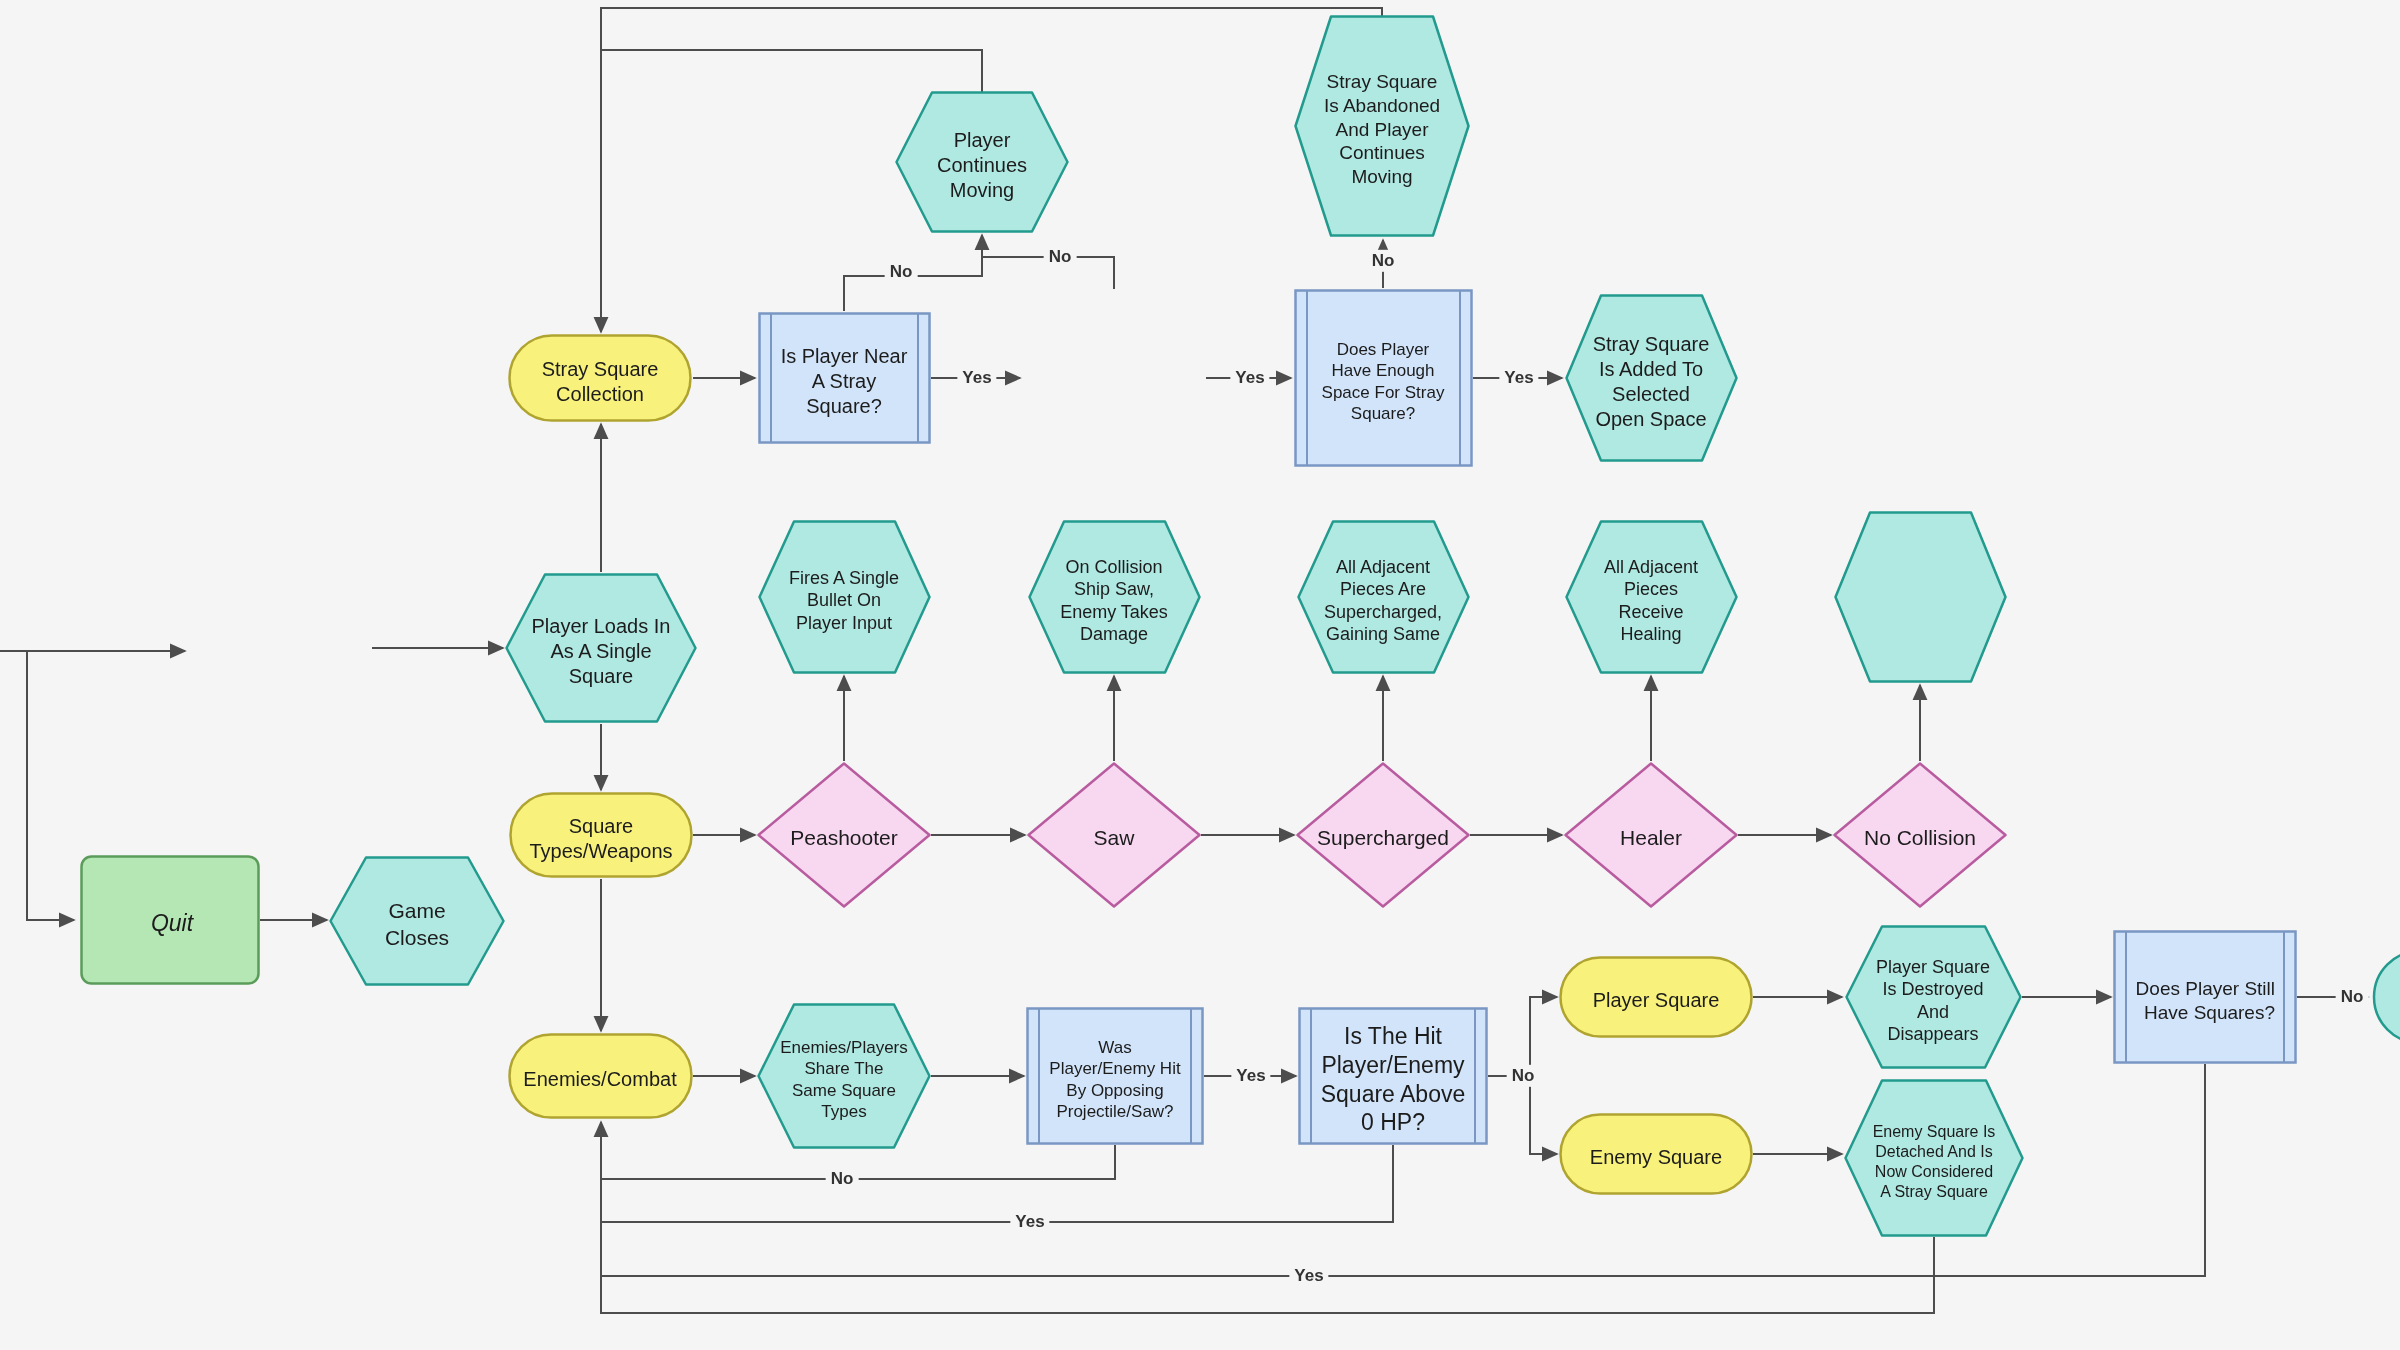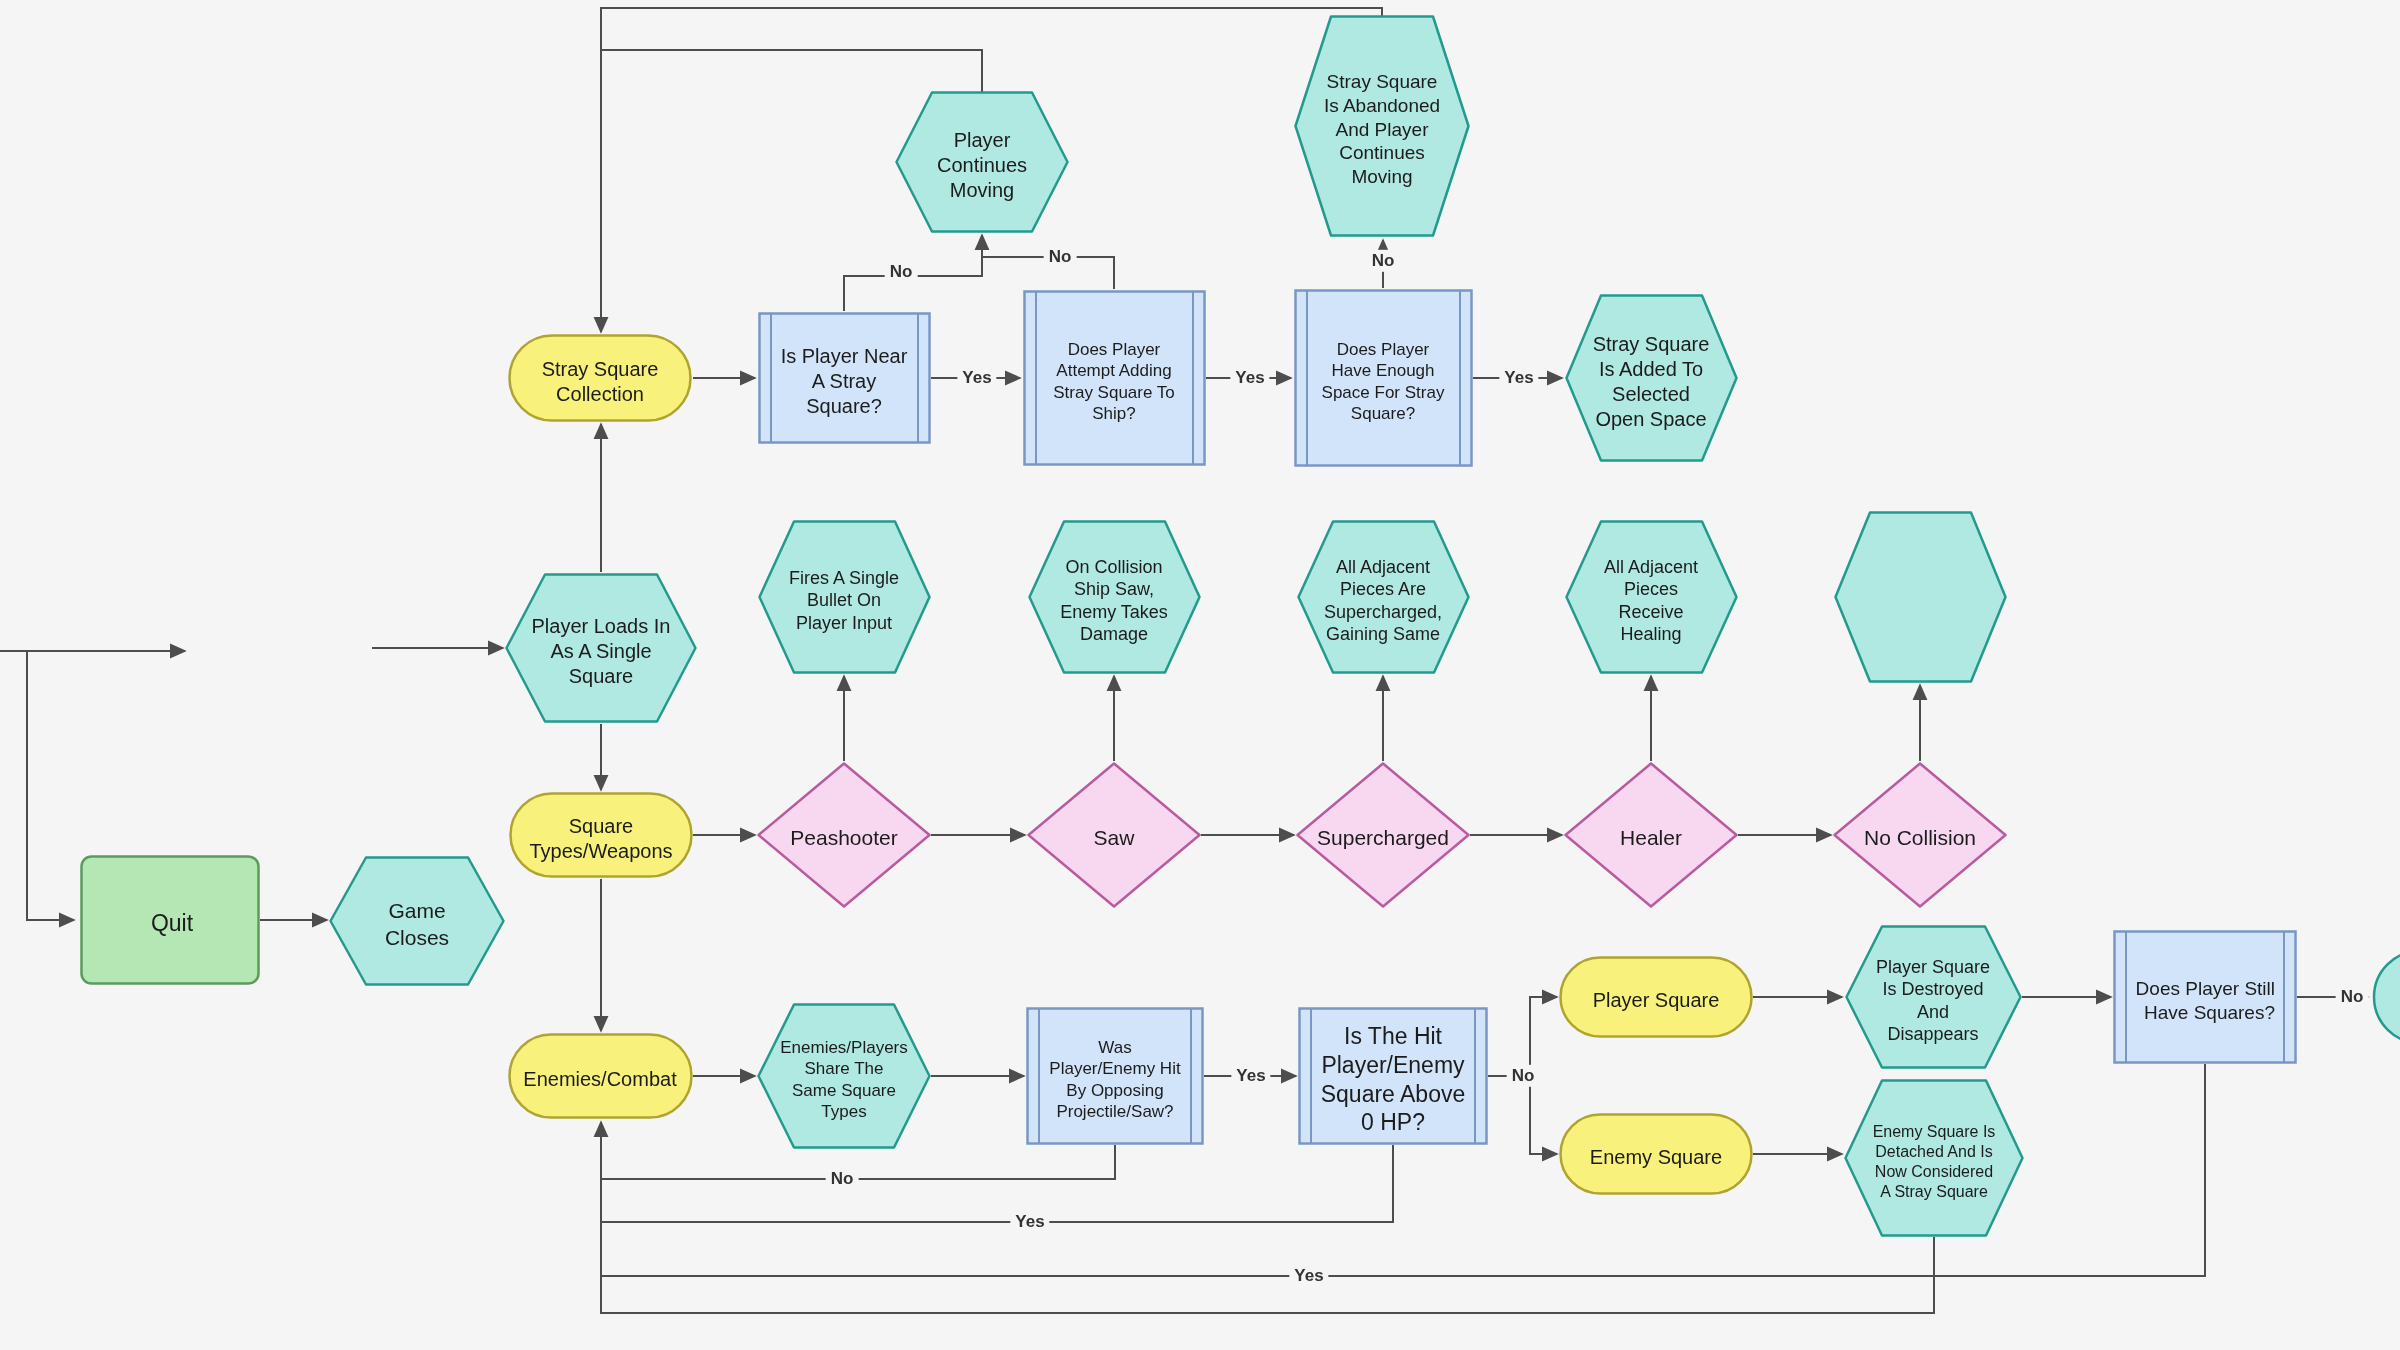--- a/index.html
+++ b/index.html
@@ -93,21 +93,21 @@
       <polyline points="1530,1076 1530,1154 1557,1154" fill="none" stroke="#4d4d4d" stroke-width="2" marker-end="url(#arr)"></polyline>
       <polyline points="1753,997 1842,997" fill="none" stroke="#4d4d4d" stroke-width="2" marker-end="url(#arr)"></polyline>
       <polyline points="1753,1154 1842,1154" fill="none" stroke="#4d4d4d" stroke-width="2" marker-end="url(#arr)"></polyline>
       <polyline points="2022,997 2111,997" fill="none" stroke="#4d4d4d" stroke-width="2" marker-end="url(#arr)"></polyline>
       <polyline points="2297,997 2368,997" fill="none" stroke="#4d4d4d" stroke-width="2" marker-end="url(#arr)"></polyline>
       <polyline points="1115,1145 1115,1179 601,1179 601,1122" fill="none" stroke="#4d4d4d" stroke-width="2" marker-end="url(#arr)"></polyline>
       <polyline points="1393,1145 1393,1222 601,1222 601,1179" fill="none" stroke="#4d4d4d" stroke-width="2"></polyline>
       <polyline points="2205,1064 2205,1276 601,1276 601,1222" fill="none" stroke="#4d4d4d" stroke-width="2"></polyline>
       <polyline points="1934,1237 1934,1313 601,1313 601,1276" fill="none" stroke="#4d4d4d" stroke-width="2"></polyline>
     </svg>
-    <div class="node rounded" style="left: 80px; top: 855px; width: 184px; height: 130px;">
+    <div class="node rounded" style="left: 80px; top: 855px; width: 184px; height: 130px; font-style: italic;">
       <svg width="180" height="130" viewBox="0 0 180 130" class="shape">
         <rect x="1.5" y="1.5" width="177" height="127" rx="10" fill="#b5e7b5" stroke="#5b9c5b" stroke-width="2.5"></rect>
       </svg>
       <span class="nlabel" style="font-size: 23px;">Quit</span>
     </div>
     <div class="node hexagon" style="left: 329px; top: 856px; width: 176px; height: 130px;">
       <svg width="176" height="130" viewBox="0 0 176 130" class="shape">
         <polygon points="37,1.5 139,1.5 174.5,65 139,128.5 37,128.5 1.5,65" fill="#b0e8e2" stroke="#229a8d" stroke-width="2.5" stroke-linejoin="round"></polygon>
       </svg>
       <span class="nlabel" style="font-size: 21px;">Game Closes</span>
@@ -142,28 +142,20 @@
         <line x1="13" y1="1.5" x2="13" y2="130.5" stroke="#7a97c4" stroke-width="2"></line>
         <line x1="160" y1="1.5" x2="160" y2="130.5" stroke="#7a97c4" stroke-width="2"></line>
       </svg>
       <span class="nlabel" style="font-size: 20px;">Is Player Near A Stray Square?</span>
     </div>
     <div class="node hexagon" style="left: 895px; top: 91px; width: 174px; height: 142px;">
       <svg width="174" height="142" viewBox="0 0 174 142" class="shape">
         <polygon points="37,1.5 137,1.5 172.5,71 137,140.5 37,140.5 1.5,71" fill="#b0e8e2" stroke="#229a8d" stroke-width="2.5" stroke-linejoin="round"></polygon>
       </svg>
       <span class="nlabel" style="font-size: 20px;">Player Continues Moving</span>
-    </div>
-    <div class="node predef" style="left: 1022.5px; top: 290px; width: 183px; height: 176px;">
-      <svg width="183" height="176" viewBox="0 0 183 176" class="shape">
-        <rect x="1.5" y="1.5" width="180" height="173" fill="#d2e4fa" stroke="#7a97c4" stroke-width="2.5"></rect>
-        <line x1="13" y1="1.5" x2="13" y2="174.5" stroke="#7a97c4" stroke-width="2"></line>
-        <line x1="170" y1="1.5" x2="170" y2="174.5" stroke="#7a97c4" stroke-width="2"></line>
-      </svg>
-      <span class="nlabel" style="font-size: 17px;">Does Player Attempt Adding Stray Square To Ship?</span>
     </div>
     <div class="node hexagon" style="left: 1294px; top: 15px; width: 176px; height: 222px;">
       <svg width="176" height="222" viewBox="0 0 176 222" class="shape">
         <polygon points="37,1.5 139,1.5 174.5,111 139,220.5 37,220.5 1.5,111" fill="#b0e8e2" stroke="#229a8d" stroke-width="2.5" stroke-linejoin="round"></polygon>
       </svg>
       <span class="nlabel" style="font-size: 19px;">Stray Square Is Abandoned And Player Continues Moving</span>
     </div>
     <div class="node predef" style="left: 1293.5px; top: 289px; width: 179px; height: 178px;">
       <svg width="179" height="178" viewBox="0 0 179 178" class="shape">
         <rect x="1.5" y="1.5" width="176" height="175" fill="#d2e4fa" stroke="#7a97c4" stroke-width="2.5"></rect>

